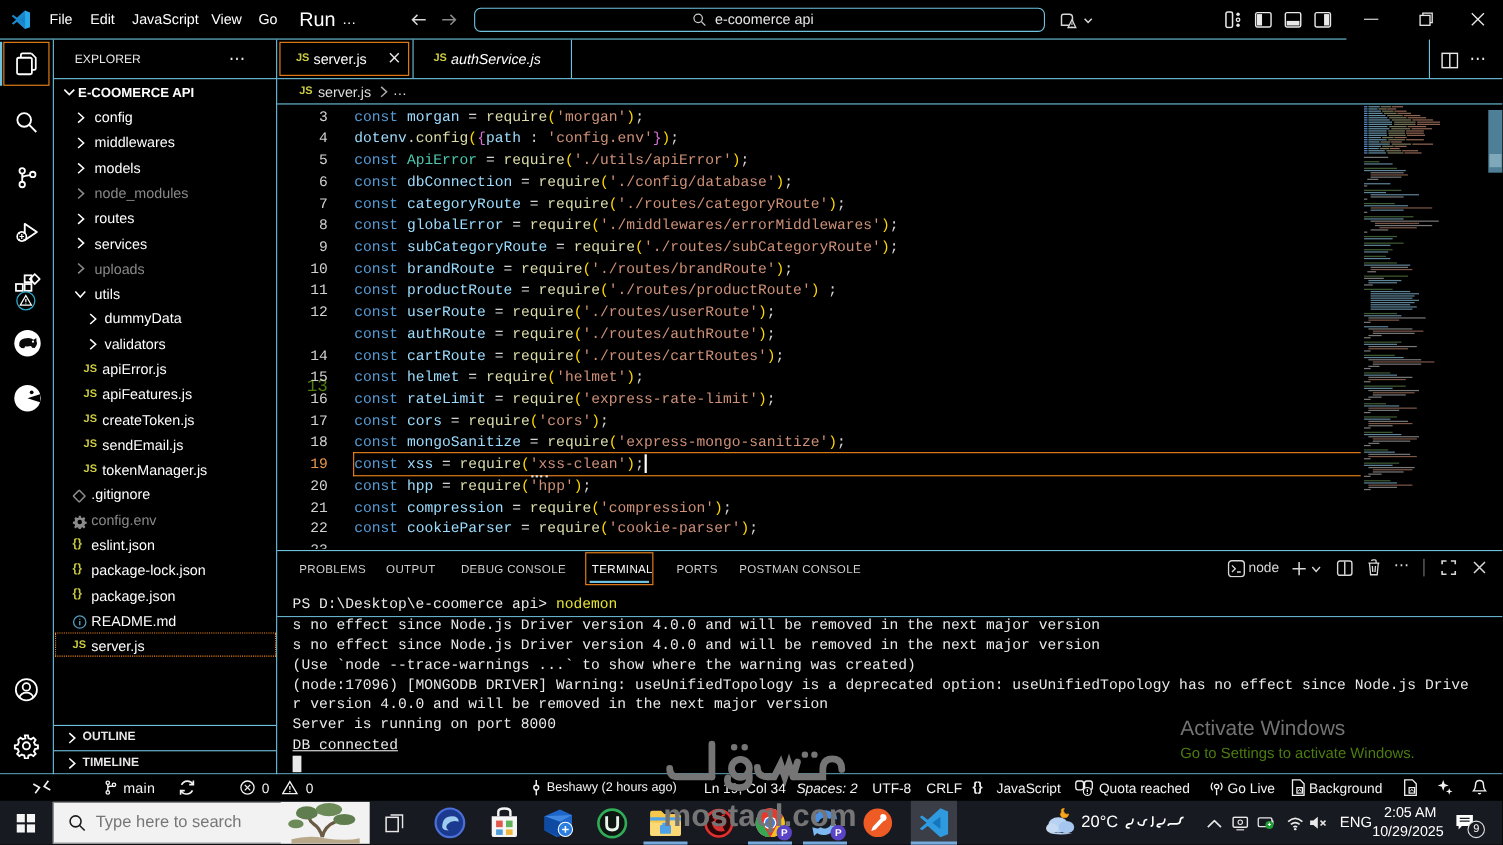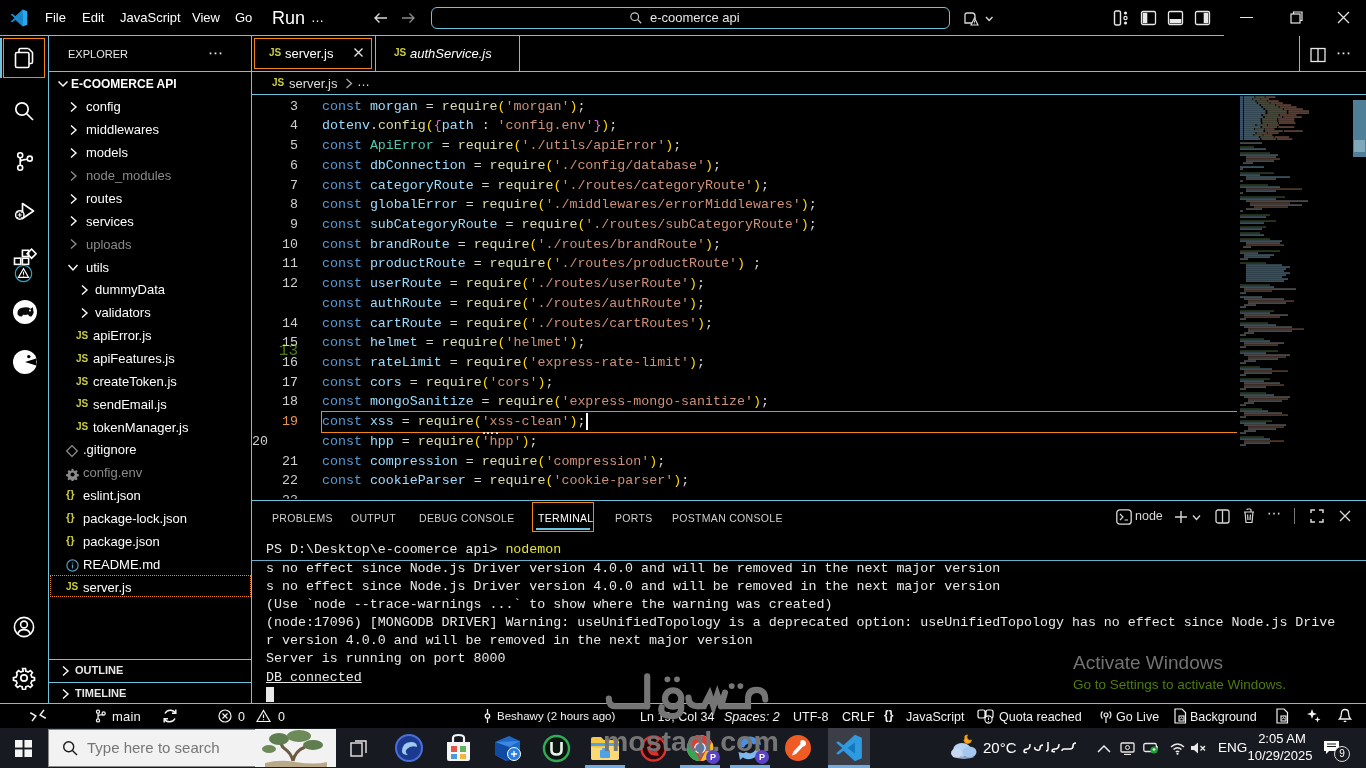--- a/index.html
+++ b/index.html
@@ -263,21 +263,21 @@
 <div class="ab mono" style="left:252px;top:333.2px;width:46px;height:19.7px;line-height:19.7px;font-size:13.3px;color:#d0d0d0;text-align:right;">15</div>
 <div class="ab mono" style="left:322px;top:333.2px;height:19.7px;line-height:19.7px;font-size:13.3px;white-space:pre;"><i style="color:#569cd6">const</i><i style="color:#d4d4d4">&nbsp;</i><i style="color:#9cdcfe">helmet</i><i style="color:#d4d4d4">&nbsp;</i><i style="color:#d4d4d4">=</i><i style="color:#d4d4d4">&nbsp;</i><i style="color:#dcdcaa">require</i><i style="color:#ffd700">(</i><i style="color:#ce9178">'helmet'</i><i style="color:#ffd700">)</i><i style="color:#d4d4d4">;</i></div>
 <div class="ab mono" style="left:252px;top:353.0px;width:46px;height:19.7px;line-height:19.7px;font-size:13.3px;color:#d0d0d0;text-align:right;">16</div>
 <div class="ab mono" style="left:322px;top:353.0px;height:19.7px;line-height:19.7px;font-size:13.3px;white-space:pre;"><i style="color:#569cd6">const</i><i style="color:#d4d4d4">&nbsp;</i><i style="color:#9cdcfe">rateLimit</i><i style="color:#d4d4d4">&nbsp;</i><i style="color:#d4d4d4">=</i><i style="color:#d4d4d4">&nbsp;</i><i style="color:#dcdcaa">require</i><i style="color:#ffd700">(</i><i style="color:#ce9178">'express-rate-limit'</i><i style="color:#ffd700">)</i><i style="color:#d4d4d4">;</i></div>
 <div class="ab mono" style="left:252px;top:372.7px;width:46px;height:19.7px;line-height:19.7px;font-size:13.3px;color:#d0d0d0;text-align:right;">17</div>
 <div class="ab mono" style="left:322px;top:372.7px;height:19.7px;line-height:19.7px;font-size:13.3px;white-space:pre;"><i style="color:#569cd6">const</i><i style="color:#d4d4d4">&nbsp;</i><i style="color:#9cdcfe">cors</i><i style="color:#d4d4d4">&nbsp;</i><i style="color:#d4d4d4">=</i><i style="color:#d4d4d4">&nbsp;</i><i style="color:#dcdcaa">require</i><i style="color:#ffd700">(</i><i style="color:#ce9178">'cors'</i><i style="color:#ffd700">)</i><i style="color:#d4d4d4">;</i></div>
 <div class="ab mono" style="left:252px;top:392.4px;width:46px;height:19.7px;line-height:19.7px;font-size:13.3px;color:#d0d0d0;text-align:right;">18</div>
 <div class="ab mono" style="left:322px;top:392.4px;height:19.7px;line-height:19.7px;font-size:13.3px;white-space:pre;"><i style="color:#569cd6">const</i><i style="color:#d4d4d4">&nbsp;</i><i style="color:#9cdcfe">mongoSanitize</i><i style="color:#d4d4d4">&nbsp;</i><i style="color:#d4d4d4">=</i><i style="color:#d4d4d4">&nbsp;</i><i style="color:#dcdcaa">require</i><i style="color:#ffd700">(</i><i style="color:#ce9178">'express-mongo-sanitize'</i><i style="color:#ffd700">)</i><i style="color:#d4d4d4">;</i></div>
 <div class="ab mono" style="left:252px;top:412.1px;width:46px;height:19.7px;line-height:19.7px;font-size:13.3px;color:#e8964e;text-align:right;">19</div>
 <div class="ab mono" style="left:322px;top:412.1px;height:19.7px;line-height:19.7px;font-size:13.3px;white-space:pre;"><i style="color:#569cd6">const</i><i style="color:#d4d4d4">&nbsp;</i><i style="color:#9cdcfe">xss</i><i style="color:#d4d4d4">&nbsp;</i><i style="color:#d4d4d4">=</i><i style="color:#d4d4d4">&nbsp;</i><i style="color:#dcdcaa">require</i><i style="color:#ffd700">(</i><i style="color:#ce9178">'xss-clean'</i><i style="color:#ffd700">)</i><i style="color:#d4d4d4">;</i></div>
-<div class="ab mono" style="left:252px;top:431.8px;width:46px;height:19.7px;line-height:19.7px;font-size:13.3px;color:#d0d0d0;text-align:left;">20</div>
+<div class="ab mono" style="left:252px;top:431.8px;width:46px;height:19.7px;line-height:19.7px;font-size:13.3px;color:#d0d0d0;text-align:right;">20</div>
 <div class="ab mono" style="left:322px;top:431.8px;height:19.7px;line-height:19.7px;font-size:13.3px;white-space:pre;"><i style="color:#569cd6">const</i><i style="color:#d4d4d4">&nbsp;</i><i style="color:#9cdcfe">hpp</i><i style="color:#d4d4d4">&nbsp;</i><i style="color:#d4d4d4">=</i><i style="color:#d4d4d4">&nbsp;</i><i style="color:#dcdcaa">require</i><i style="color:#ffd700">(</i><i style="color:#ce9178">'hpp'</i><i style="color:#ffd700">)</i><i style="color:#d4d4d4">;</i></div>
 <div class="ab mono" style="left:252px;top:451.6px;width:46px;height:19.7px;line-height:19.7px;font-size:13.3px;color:#d0d0d0;text-align:right;">21</div>
 <div class="ab mono" style="left:322px;top:451.6px;height:19.7px;line-height:19.7px;font-size:13.3px;white-space:pre;"><i style="color:#569cd6">const</i><i style="color:#d4d4d4">&nbsp;</i><i style="color:#9cdcfe">compression</i><i style="color:#d4d4d4">&nbsp;</i><i style="color:#d4d4d4">=</i><i style="color:#d4d4d4">&nbsp;</i><i style="color:#dcdcaa">require</i><i style="color:#ffd700">(</i><i style="color:#ce9178">'compression'</i><i style="color:#ffd700">)</i><i style="color:#d4d4d4">;</i></div>
 <div class="ab mono" style="left:252px;top:471.3px;width:46px;height:19.7px;line-height:19.7px;font-size:13.3px;color:#d0d0d0;text-align:right;">22</div>
 <div class="ab mono" style="left:322px;top:471.3px;height:19.7px;line-height:19.7px;font-size:13.3px;white-space:pre;"><i style="color:#569cd6">const</i><i style="color:#d4d4d4">&nbsp;</i><i style="color:#9cdcfe">cookieParser</i><i style="color:#d4d4d4">&nbsp;</i><i style="color:#d4d4d4">=</i><i style="color:#d4d4d4">&nbsp;</i><i style="color:#dcdcaa">require</i><i style="color:#ffd700">(</i><i style="color:#ce9178">'cookie-parser'</i><i style="color:#ffd700">)</i><i style="color:#d4d4d4">;</i></div>
 <div class="ab mono" style="left:252px;top:491.0px;width:46px;height:8px;line-height:19.7px;font-size:13.3px;color:#c8c8c8;text-align:right;overflow:hidden;">23</div>
 <div class="ab" style="left:321px;top:411.1px;width:916px;height:21.7px;border-top:1.6px solid #f38518;border-bottom:1.6px solid #f38518;border-left:1.6px solid #f38518;"></div>
 <div class="ab" style="left:586px;top:413.1px;width:2px;height:17px;background:#fff;"></div>
 <div class="ab" style="left:483px;top:432.4px;width:2px;height:2px;background:#ddd;"></div>
 <div class="ab" style="left:487px;top:432.4px;width:2px;height:2px;background:#ddd;"></div>

